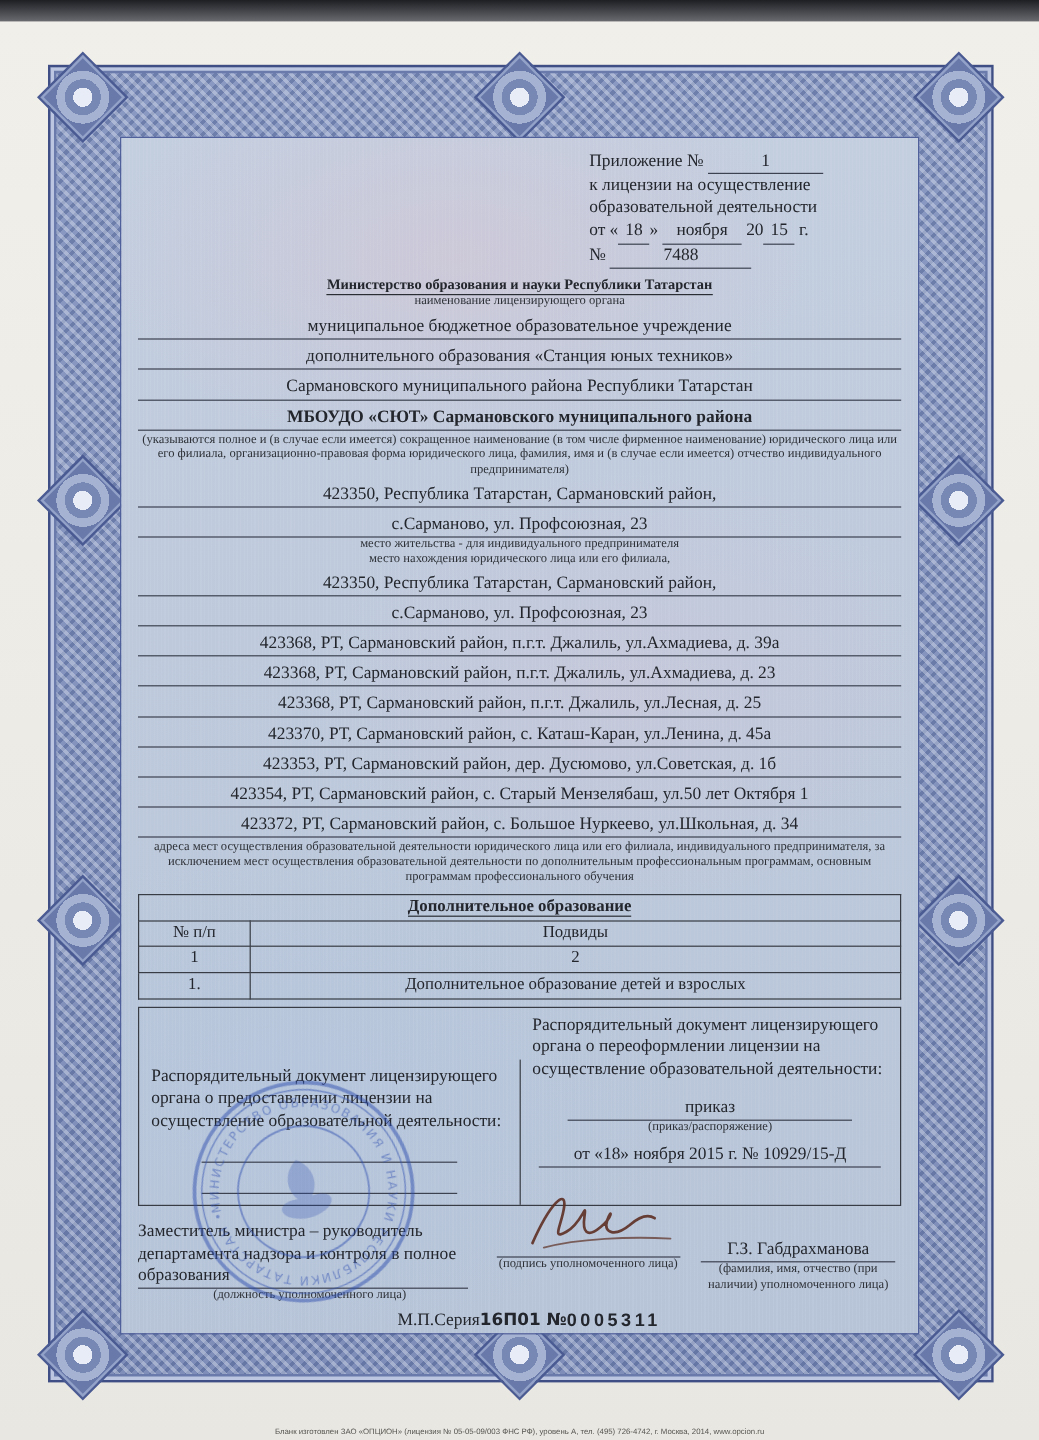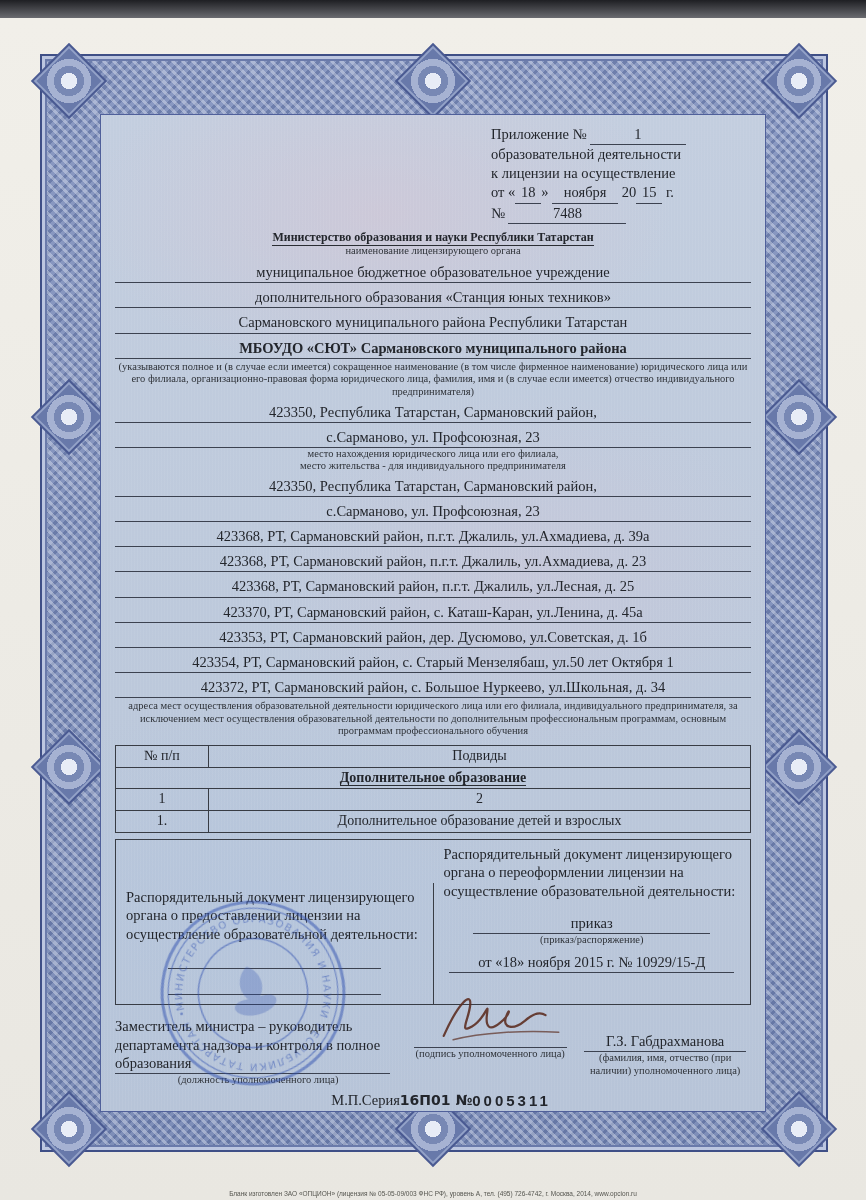--- a/index.html
+++ b/index.html
@@ -103,22 +103,22 @@
   <div class="medallion" style="right:40px; top:372px;"></div>
   <div class="medallion" style="right:40px; top:722px;"></div>
 
   <div class="content">
 
     <div class="hdr-right">
       <div>
         <span>Приложение №</span>
         <span class="u w96">1</span>
       </div>
+      <div>к лицензии на осуществление</div>
       <div>образовательной деятельности</div>
-      <div>к лицензии на осуществление</div>
       <div>
         <span>от «</span><span class="u w24">18</span><span>»</span>
         <span class="u w64">ноября</span>
         <span>20</span><span class="u w28">15</span>
         <span>г.</span>
       </div>
       <div>
         <span>№</span>
         <span class="u w120">7488</span>
       </div>
@@ -130,42 +130,42 @@
     <div class="caption">наименование лицензирующего органа</div>
 
     <div class="value-line mt6">муниципальное бюджетное образовательное учреждение</div>
     <div class="value-line">дополнительного образования «Станция юных техников»</div>
     <div class="value-line">Сармановского муниципального района Республики Татарстан</div>
     <div class="value-line bold">МБОУДО «СЮТ» Сармановского муниципального района</div>
     <div class="caption mt2">(указываются полное и (в случае если имеется) сокращенное наименование (в том числе фирменное наименование) юридического лица или его филиала, организационно-правовая форма юридического лица, фамилия, имя и (в случае если имеется) отчество индивидуального предпринимателя)</div>
 
     <div class="value-line mt4">423350, Республика Татарстан, Сармановский район,</div>
     <div class="value-line">с.Сарманово, ул. Профсоюзная, 23</div>
+    <div class="caption">место жительства - для индивидуального предпринимателя</div>
     <div class="caption">место нахождения юридического лица или его филиала,</div>
-    <div class="caption">место жительства - для индивидуального предпринимателя</div>
 
     <div class="value-line mt4">423350, Республика Татарстан, Сармановский район,</div>
     <div class="value-line">с.Сарманово, ул. Профсоюзная, 23</div>
     <div class="value-line">423368, РТ, Сармановский район, п.г.т. Джалиль, ул.Ахмадиева, д. 39а</div>
     <div class="value-line">423368, РТ, Сармановский район, п.г.т. Джалиль, ул.Ахмадиева, д. 23</div>
     <div class="value-line">423368, РТ, Сармановский район, п.г.т. Джалиль, ул.Лесная, д. 25</div>
     <div class="value-line">423370, РТ, Сармановский район, с. Каташ-Каран, ул.Ленина, д. 45а</div>
     <div class="value-line">423353, РТ, Сармановский район, дер. Дусюмово, ул.Советская, д. 1б</div>
     <div class="value-line">423354, РТ, Сармановский район, с. Старый Мензелябаш, ул.50 лет Октября 1</div>
     <div class="value-line">423372, РТ, Сармановский район, с. Большое Нуркеево, ул.Школьная, д. 34</div>
     <div class="caption mt2">адреса мест осуществления образовательной деятельности юридического лица или его филиала, индивидуального предпринимателя, за исключением мест осуществления образовательной деятельности по дополнительным профессиональным программам, основным программам профессионального обучения</div>
 
     <table class="edu">
       <tbody>
           <tr>
+        <td colspan="2" class="t-title"><span>Дополнительное образование</span></td>
+      </tr>
+      <tr>
         <td class="c1">№ п/п</td>
         <td>Подвиды</td>
-      </tr>
-      <tr>
-        <td colspan="2" class="t-title"><span>Дополнительное образование</span></td>
       </tr>
       <tr>
         <td class="c1">1</td>
         <td>2</td>
       </tr>
       <tr>
         <td class="c1">1.</td>
         <td>Дополнительное образование детей и взрослых</td>
       </tr>
     </tbody>

